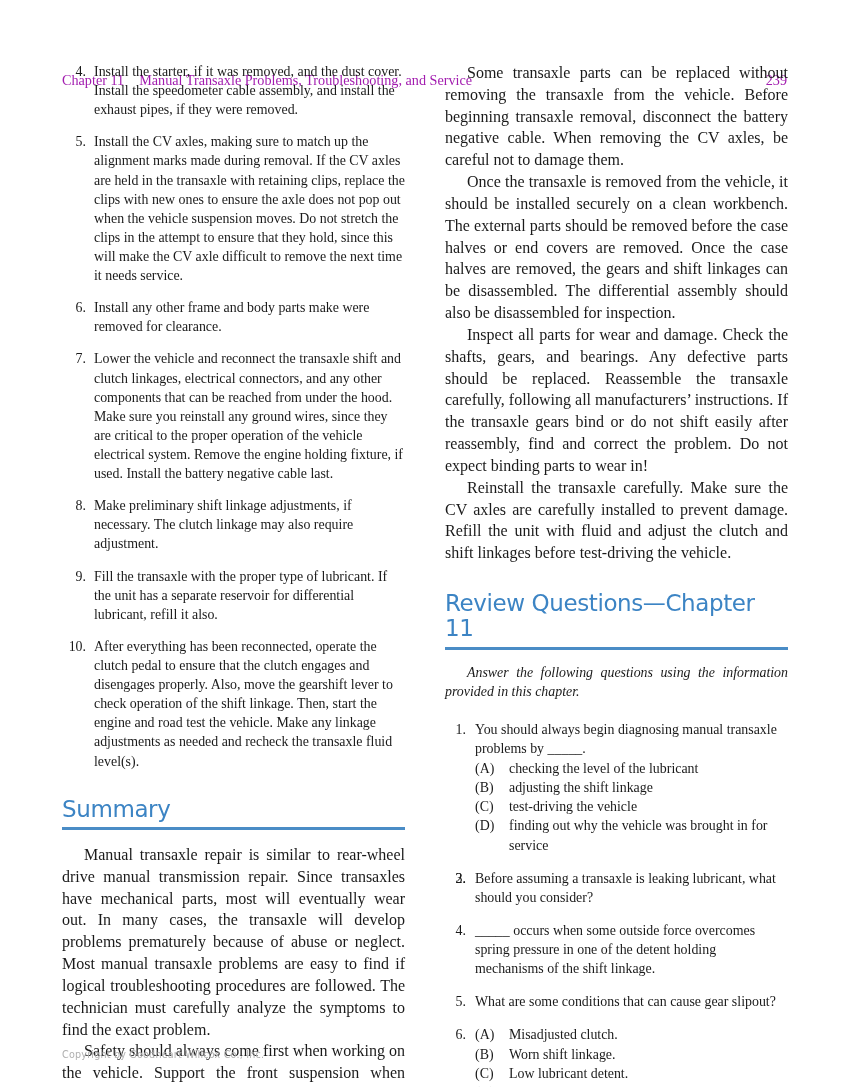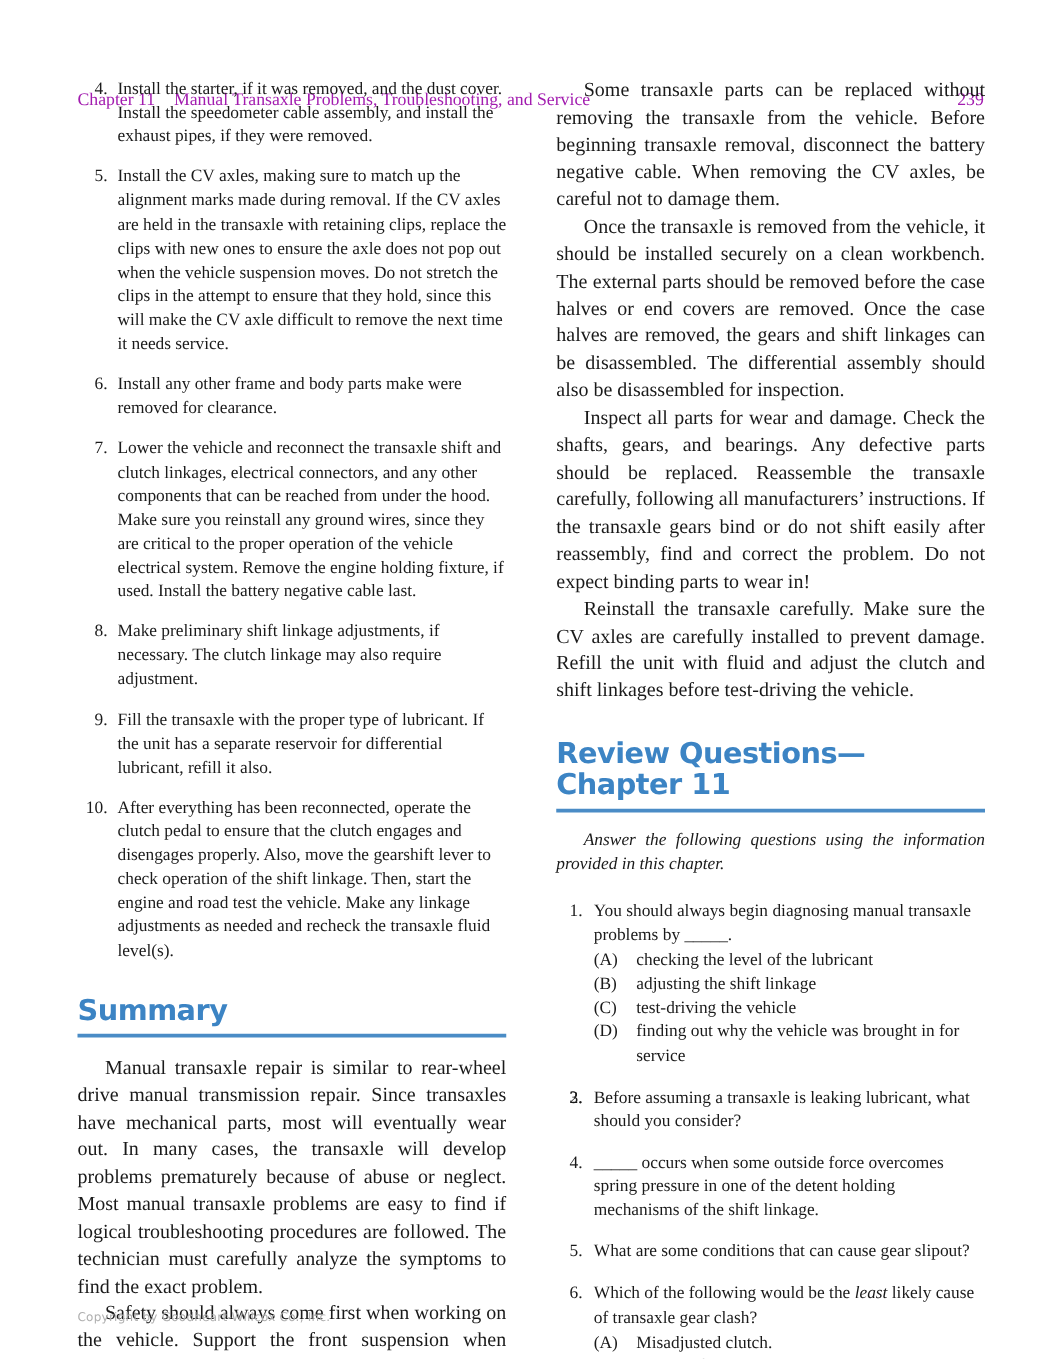--- a/index.html
+++ b/index.html
@@ -87,21 +87,21 @@
     font-size: 13.9px;
   }
 
   
   .sec-head {
     margin-top: 26px;
   }
   .sec-head h2 {
     margin: 0 0 3px 0;
     font-family: "DejaVu Sans", "Liberation Sans", sans-serif;
-    font-weight: bold;
+    font-weight: normal;
     font-size: 23px;
     letter-spacing: -0.4px;
     color: #3c84c4;
     line-height: 1.1;
   }
   .sec-head .rule {
     height: 3px;
     background: #4a8cc6;
     width: 100%;
     margin-top: 5px;
@@ -243,21 +243,21 @@
           <li><span class="qnum">1.</span><span><span>You should always begin diagnosing manual transaxle problems by </span><span class="blank">_____</span><span>.</span></span><ul class="choices">
               <li><span class="clet">(A)</span><span>checking the level of the lubricant</span></li>
               <li><span class="clet">(B)</span><span>adjusting the shift linkage</span></li>
               <li><span class="clet">(C)</span><span>test-driving the vehicle</span></li>
               <li><span class="clet">(D)</span><span>finding out why the vehicle was brought in for service</span></li>
             </ul></li>
           <li><span class="qnum">2.</span></li>
           <li><span class="qnum">3.</span><span><span>Before assuming a transaxle is leaking lubricant, what should you consider?</span></span></li>
           <li><span class="qnum">4.</span><span><span class="blank">_____</span><span> occurs when some outside force overcomes spring pressure in one of the detent holding mechanisms of the shift linkage.</span></span></li>
           <li><span class="qnum">5.</span><span><span>What are some conditions that can cause gear slipout?</span></span></li>
-          <li><span class="qnum">6.</span><span><span>Which of the following would be the </span><em class="it">least</em><span> likely cause of transaxle gear clash?</span></span><ul class="choices">
+          <li><span class="qnum">6.</span><ul class="choices">
               <li><span class="clet">(A)</span><span>Misadjusted clutch.</span></li>
               <li><span class="clet">(B)</span><span>Worn shift linkage.</span></li>
               <li><span class="clet">(C)</span><span>Low lubricant detent.</span></li>
               <li><span class="clet">(D)</span><span>Damaged synchronizers.</span></li>
             </ul></li>
           <li><span class="qnum">7.</span><span><span>A defective </span><span class="blank">_____</span><span> gear may cause noise in every gear when the vehicle is moving.</span></span></li>
         </ol>
 
     </div>
   </div>

